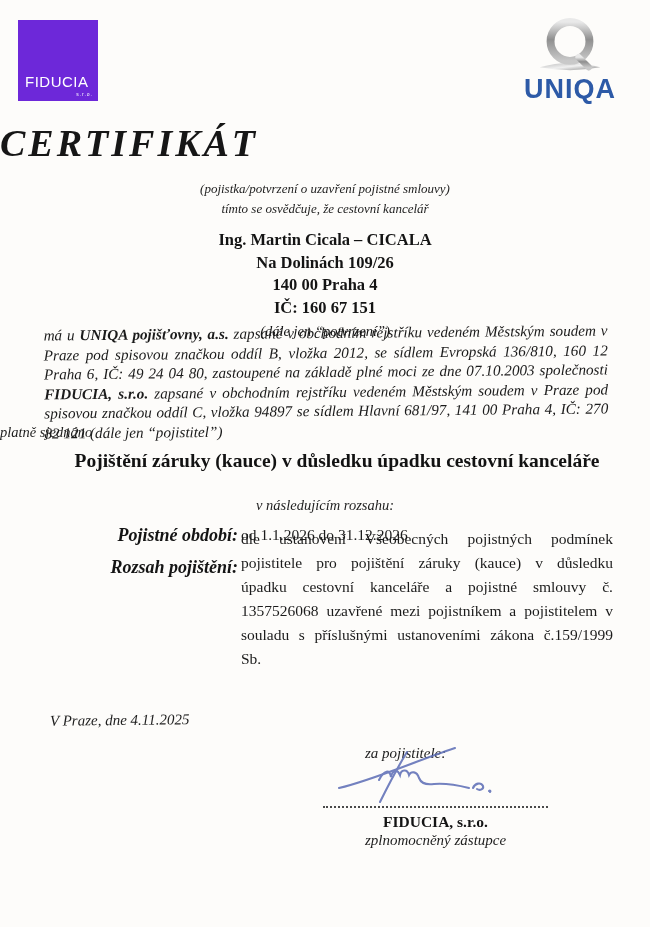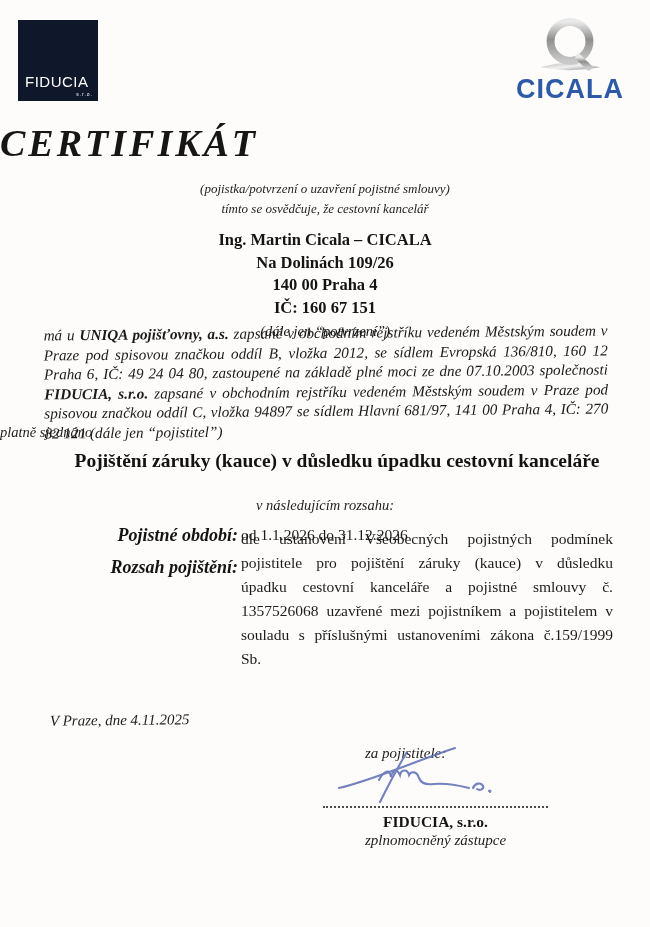--- a/index.html
+++ b/index.html
@@ -10,21 +10,21 @@
     margin:0 auto;
     background:#fdfcfa;
     font-family:"Liberation Serif", serif;
     color:#1e1e1e;
     overflow:hidden;
   }
   
   .fiducia-logo {
     position:absolute; left:18px; top:20px;
     width:80px; height:81px;
-    background:#0f172a;
+    background:#6d28d9;
   }
   .fiducia-text {
     position:absolute; left:7px; bottom:11px;
     font-family:"Liberation Sans", sans-serif;
     font-size:15px; letter-spacing:0.5px;
     color:#ffffff;
   }
   .fiducia-sub {
     position:absolute; right:5px; bottom:4px;
     font-family:"Liberation Sans", sans-serif;
@@ -151,21 +151,21 @@
         <linearGradient id="silv2" x1="0" y1="0" x2="1" y2="1">
           <stop offset="0" stop-color="#bdbdbd"></stop>
           <stop offset="0.5" stop-color="#f0f0f0"></stop>
           <stop offset="1" stop-color="#8a8a8a"></stop>
         </linearGradient>
       </defs>
       <path d="M8,74 Q50,62 92,74 Q50,82 8,74 Z" fill="url(#silv2)"></path>
       <circle cx="50" cy="38" r="27" fill="none" stroke="url(#silv1)" stroke-width="11"></circle>
       <path d="M62,60 L76,74" stroke="url(#silv1)" stroke-width="9" stroke-linecap="round"></path>
     </svg>
-    <div class="uniqa-text">CICALA</div>
+    <div class="uniqa-text">UNIQA</div>
   </div>
 
   <div class="title">CERTIFIKÁT</div>
   <div class="subtitle">
     <div>(pojistka/potvrzení o uzavření pojistné smlouvy)</div>
     <div>tímto se osvědčuje, že cestovní kancelář</div>
   </div>
 
   <div class="insured">
     <div>Ing. Martin Cicala – CICALA</div>

